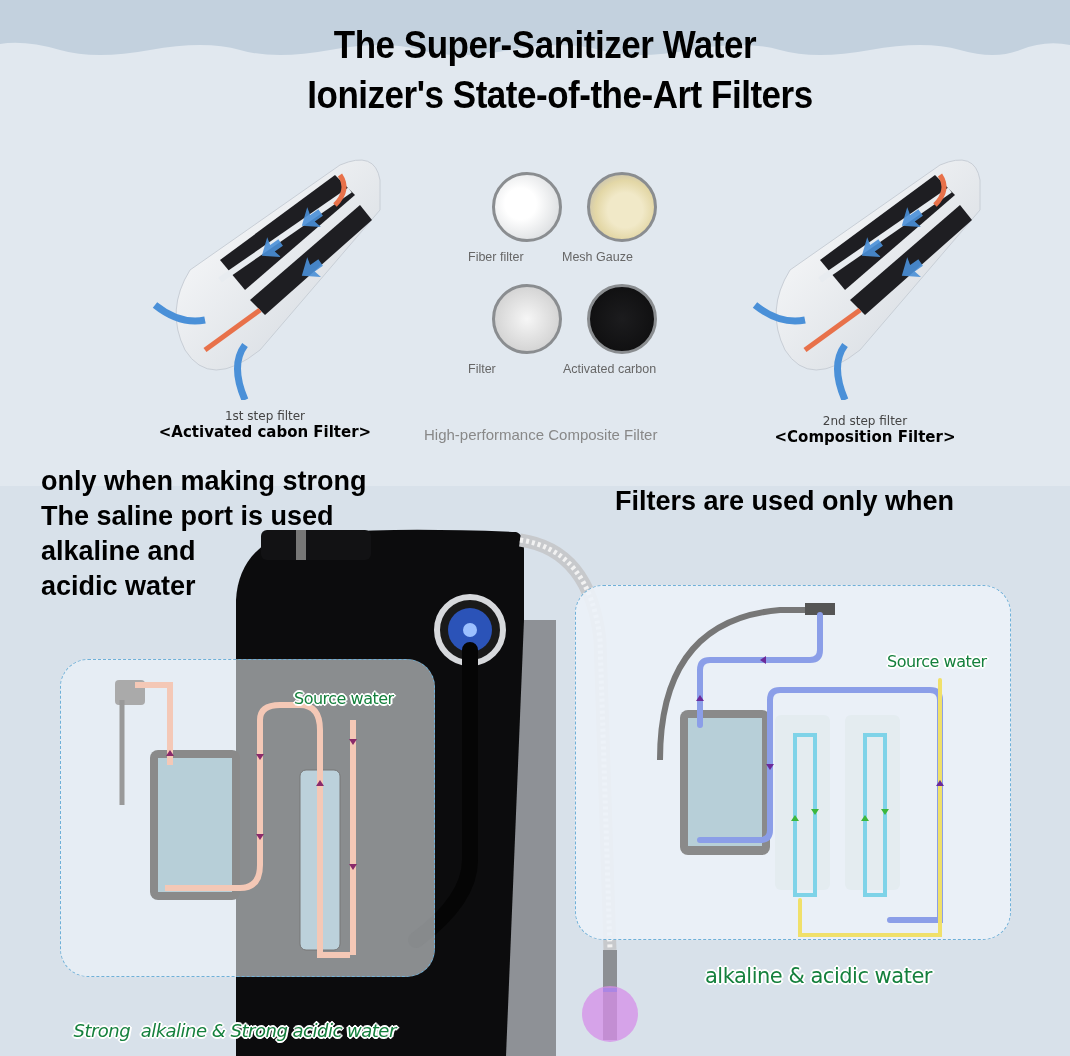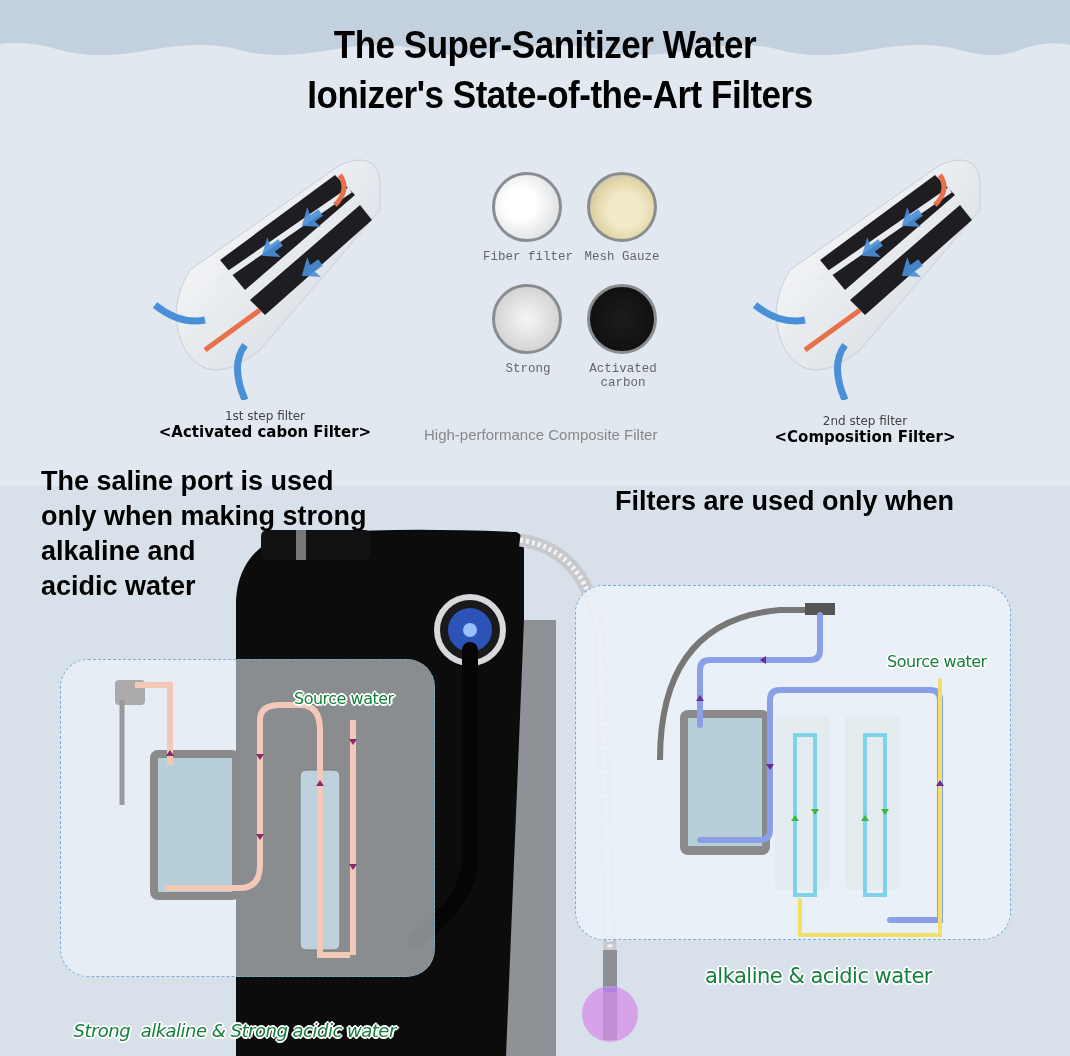--- a/index.html
+++ b/index.html
@@ -11,21 +11,21 @@
   .title { position: absolute; left: 0; width: 1070px; text-align: center; font-family: "Liberation Sans", sans-serif; font-weight: bold; font-size: 38px; color: #000; letter-spacing: -0.5px; transform: scaleX(0.92); }
   .title.l1 { top: 24px; left: 10px; }
   .title.l2 { top: 74px; left: 25px; }
 
   .cartridge { position: absolute; }
   .cap { position: absolute; text-align: center; font-family: "DejaVu Sans", sans-serif; color: #333; }
   .cap .s { font-size: 12px; color: #444; }
   .cap .b { font-size: 15px; font-weight: bold; color: #000000; }
 
   .media { position: absolute; width: 70px; height: 70px; border-radius: 50%; border: 3px solid #8a8d90; }
-  .media-label { position: absolute; font-family: Liberation Mono, monospace; font-size: 12.5px; color: #666; text-align: center; width: 120px; }
+  .media-label { position: absolute; font-family: Liberation Sans, sans-serif; font-size: 12.5px; color: #666; width: 120px; }
 
   .composite { position: absolute; left: 424px; top: 426px; font-family: Liberation Sans, sans-serif; font-size: 15px; color: #888; }
 
   .lower { position: absolute; left: 0; top: 486px; width: 1070px; height: 570px; background: #d8e1ea; }
 
   .heading { position: absolute; font-family: "Liberation Sans", sans-serif; font-weight: bold; font-size: 27px; color: #000; line-height: 35px; }
 
   .panel { position: absolute; border: 1.5px dashed #6fb0d8; border-radius: 28px; }
   .label-outline { position: absolute; font-family: "DejaVu Sans", sans-serif; color: #15803d; text-shadow: -2px 0 #fff, 2px 0 #fff, 0 -2px #fff, 0 2px #fff, -1px -1px #fff, 1px 1px #fff, -1px 1px #fff, 1px -1px #fff; letter-spacing: -0.5px; }
 </style>
@@ -63,21 +63,21 @@
 <div class="cap" style="left:150px;top:409px;width:230px;">
   <div class="s">1st step filter</div>
   <div class="b">&lt;Activated cabon Filter&gt;</div>
 </div>
 
 <div class="media" style="left:492px;top:172px;background:radial-gradient(circle at 40% 45%, #ffffff 30%, #e2e4e6 70%, #c9cbce 100%);"></div>
 <div class="media-label" style="left:468px;top:250px;">Fiber filter</div>
 <div class="media" style="left:587px;top:172px;background:radial-gradient(circle at 55% 55%, #f1e9c8 35%, #e3d7a6 60%, #aab 100%);"></div>
 <div class="media-label" style="left:562px;top:250px;">Mesh Gauze</div>
 <div class="media" style="left:492px;top:284px;background:radial-gradient(circle, #f6f6f6 0%, #dadada 60%, #c6c6c6 100%);"></div>
-<div class="media-label" style="left:468px;top:362px;">Strong</div>
+<div class="media-label" style="left:468px;top:362px;">Filter</div>
 <div class="media" style="left:587px;top:284px;background:radial-gradient(circle, #1c1c1e 0%, #0f0f10 80%, #333 100%);"></div>
 <div class="media-label" style="left:563px;top:362px;">Activated carbon</div>
 <div class="composite">High-performance Composite Filter</div>
 
 <svg class="cartridge" style="left:750px;top:150px;" width="240" height="250" viewBox="0 0 240 250">
   <path d="M40,120 L190,15 Q225,0 230,30 L230,60 L110,200 Q60,240 35,200 Q15,160 40,120 Z" fill="url(#shell)" stroke="#c8ced6"></path>
   <path d="M70,110 L185,25 L205,45 L95,140 Z" fill="#1e1e22"></path>
   <path d="M100,150 L210,55 L222,70 L115,165 Z" fill="#1e1e22"></path>
   <path d="M70,130 L200,40" stroke="#e8ecf0" stroke-width="6"></path>
   <g fill="#4a90d8" opacity="0.9">
@@ -163,22 +163,22 @@
   <g fill="#6b2a9a">
     <path d="M130,170 l-4,-6 l8,0 z"></path>
       <path d="M300,180 l-4,6 l8,0 z"></path>
       <path d="M60,95 l-4,6 l8,0 z"></path>
       <path d="M120,60 l6,-4 l0,8 z"></path>
   </g>
 </svg>
 <div class="label-outline" style="left:887px;top:652px;font-size:16px;">Source water</div>
 
 <div class="heading" style="left:41px;top:464px;">
+  <div>only when making strong</div>
   <div>The saline port is used</div>
-  <div>only when making strong</div>
   <div>alkaline and</div>
   <div>acidic water</div>
 </div>
 <div class="heading" style="left:615px;top:484px;">
   <div>Filters are used only when</div>
 </div>
 
 <div class="label-outline" style="left:63px;top:999px;font-size:18px;white-space:pre;font-style:italic;">
   <span>Strong  alkaline &amp; </span><span>Strong acidic water</span>
 </div>

